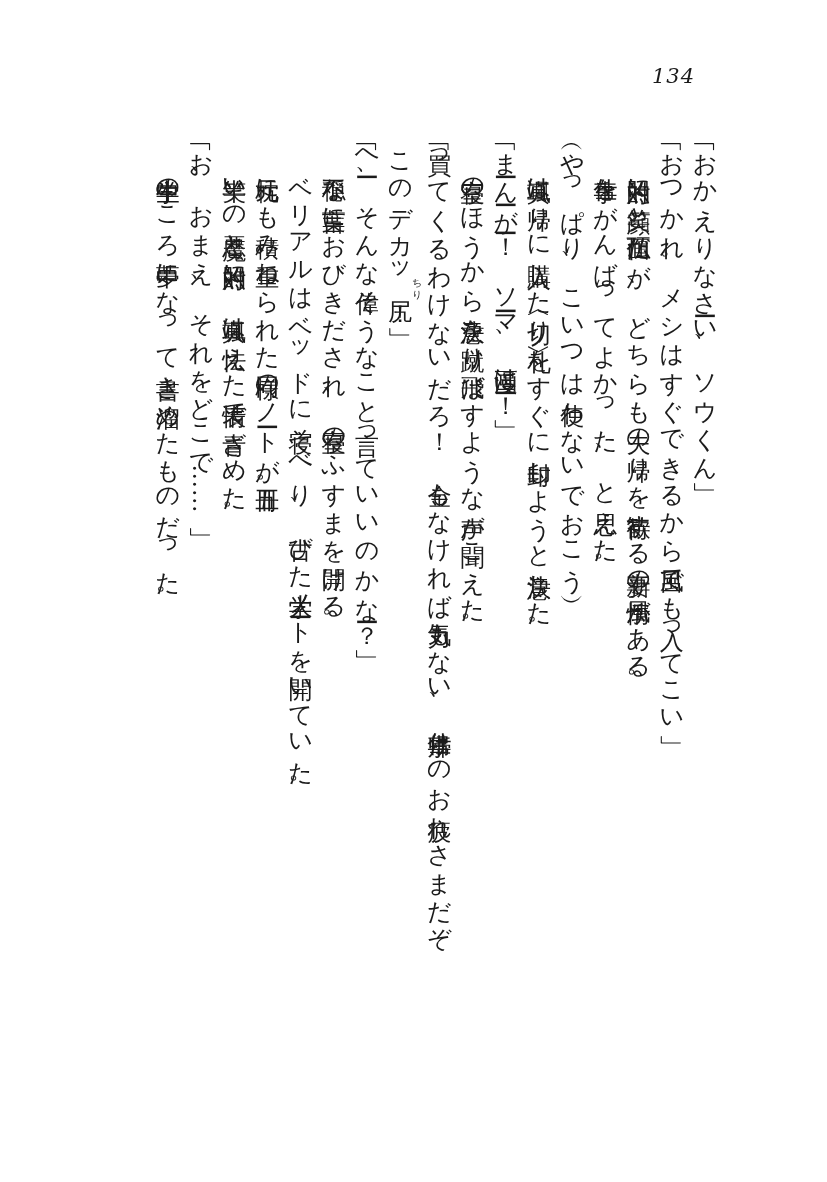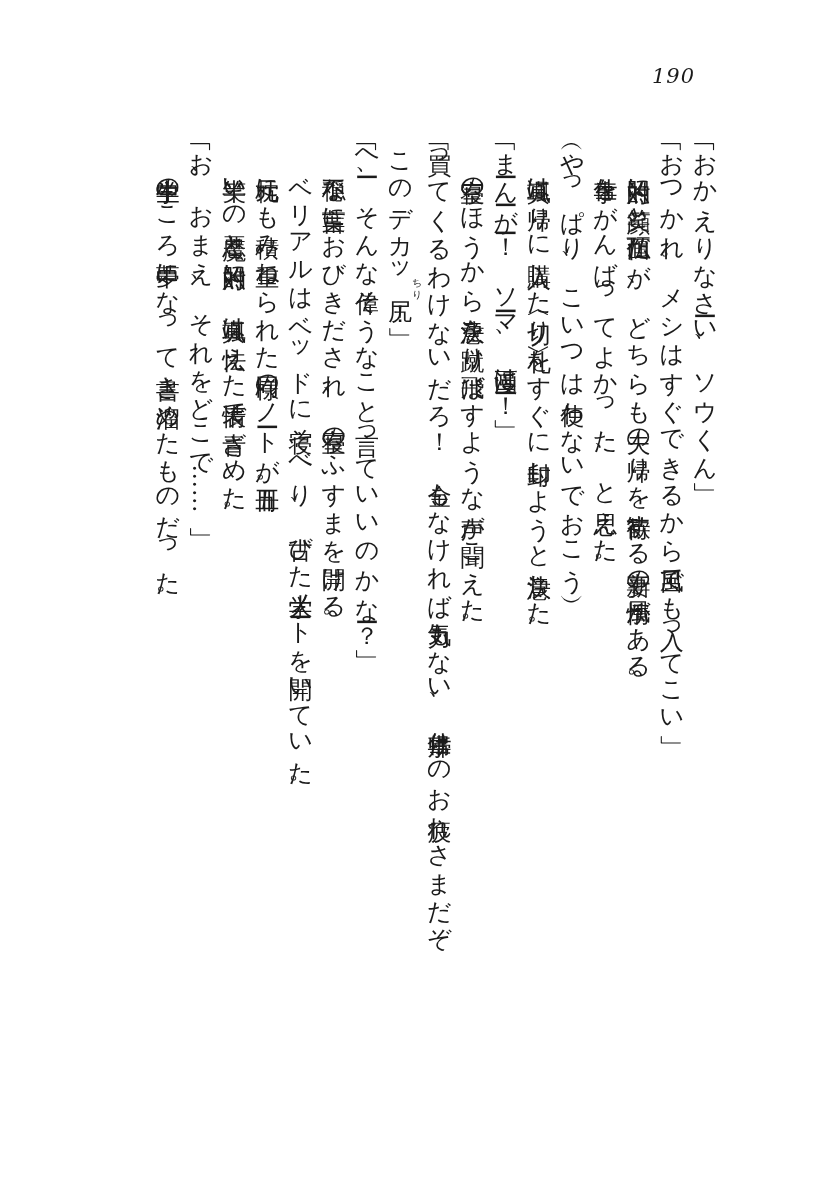--- a/index.html
+++ b/index.html
@@ -46,21 +46,21 @@
   ruby rt {
     font-size: 10px;
     letter-spacing: 0;
   }
 </style>
 </head>
 <body>
 
 <div class="page">
 
-  <div class="page-number">190</div>
+  <div class="page-number">134</div>
 
   <div class="text-area">
     <p class="text-line">「おかえりなさーい、ソウくん」</p>
     <p class="text-line">「おつかれ。メシはすぐできるから風呂でも入ってこい」</p>
     <p class="text-line">　対照的に笑顔と仏頂面だが、どちらも夫の帰りを歓待する新妻の風情がある。</p>
     <p class="text-line">　仕事をがんばってよかった、と思えた。</p>
     <p class="text-line">（やっぱり、こいつは使わないでおこう）</p>
     <p class="text-line">　颯真は帰りに購入した〈切り札〉をすぐに封印しようと決意した。</p>
     <p class="text-line">「まーんーがー！　ソーマ、漫画はー！」</p>
     <p class="text-line">　寝室のほうから決意を蹴り飛ばすような声が聞こえた。</p>

